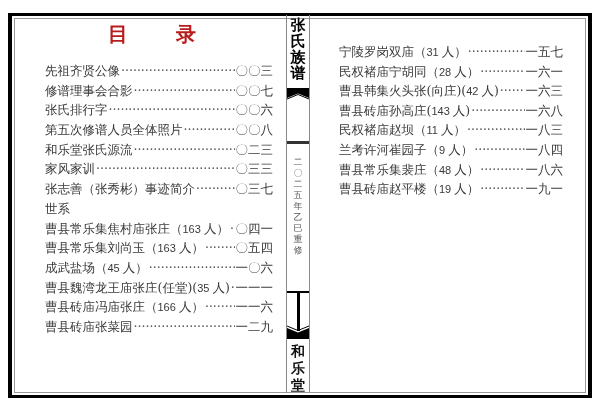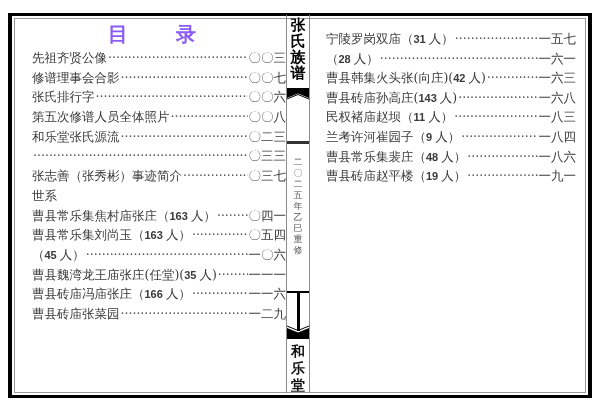--- a/index.html
+++ b/index.html
@@ -10,30 +10,30 @@
   .frame-outer { position: absolute; left: 8px; top: 13px; width: 584px; height: 385px;
                  border-left: 4px solid #000; border-top: 3px solid #000;
                  border-right: 4px solid #000; border-bottom: 3px solid #000;
                  box-sizing: border-box; }
   .frame-inner { position: absolute; left: 2px; top: 2px; right: 2px; bottom: 2px;
                  border: 1px solid #9a9a9a; box-sizing: border-box; }
 
   
   .page-left { position: absolute; left: 22px; top: 20px; width: 264px; height: 370px; }
   .toc-title { text-align: center; font-size: 20px; font-weight: bold; letter-spacing: 14px;
-               color: #8b5cf6; height: 28px; line-height: 28px; margin-left: 10px; }
-  .toc-list { list-style: none; margin: 0; padding: 0 0 0 10px; }
+               color: #b91c1c; height: 28px; line-height: 28px; margin-left: 10px; }
+  .toc-list { list-style: none; margin: 13px; padding: 0 0 0 10px; }
   .toc-row { display: flex; align-items: baseline; height: 19.7px; line-height: 19.7px;
              font-size: 12.5px; white-space: nowrap; }
   .toc-row .t { flex: 0 0 auto; }
   .toc-row .d { flex: 1 1 auto; overflow: hidden; color: #555; letter-spacing: 0px;
                 margin: 0 1px; }
   .toc-row .d::before { content: "······································································"; }
   .toc-row .p { flex: 0 0 auto; font-family: Liberation Serif, serif; }
-  .num { font-family: "Liberation Sans", "DejaVu Sans", sans-serif; font-weight: bold; font-size: 11px; }
+  .num { font-family: "Liberation Sans", "DejaVu Sans", sans-serif; font-weight: normal; font-size: 11px; }
 
   
   .spine { position: absolute; left: 286px; top: 15px; width: 24px; height: 378px;
            border-left: 1px solid #8a8a8a; border-right: 1px solid #8a8a8a; box-sizing: border-box; }
   .spine-title { position: absolute; top: 2px; left: 0; width: 22px; text-align: center;
                  font-size: 15px; font-weight: bold; line-height: 16px; color: #000;
                  font-family: "DejaVu Sans", sans-serif; }
   .spine-title span { display: block; }
   .spine-bar-top { position: absolute; top: 73px; left: 0; width: 22px; height: 12px; }
   .spine-rule1 { position: absolute; top: 126px; left: 0; width: 22px; height: 3px; background: #333; }
@@ -81,20 +81,21 @@
         <span class="t">第五次修谱人员全体照片</span>
         <span class="d"></span>
         <span class="p">〇〇八</span>
       </li>
       <li class="toc-row">
         <span class="t">和乐堂张氏源流</span>
         <span class="d"></span>
         <span class="p">〇二三</span>
       </li>
       <li class="toc-row">
+        <span class="t">家风家训</span>
         <span class="d"></span>
         <span class="p">〇三三</span>
       </li>
       <li class="toc-row">
         <span class="t">张志善（张秀彬）事迹简介</span>
         <span class="d"></span>
         <span class="p">〇三七</span>
       </li>
       <li class="toc-row">
         <span class="t">世系</span>
@@ -105,20 +106,21 @@
         <span class="d"></span>
         <span class="p">〇四一</span>
       </li>
       <li class="toc-row">
         <span class="t">曹县常乐集刘尚玉</span>
         <span>（<span class="num">163 </span>人）</span>
         <span class="d"></span>
         <span class="p">〇五四</span>
       </li>
       <li class="toc-row">
+        <span class="t">成武盐场</span>
         <span>（<span class="num">45 </span>人）</span>
         <span class="d"></span>
         <span class="p">一〇六</span>
       </li>
       <li class="toc-row">
         <span class="t">曹县魏湾龙王庙张庄(任堂)</span>
         <span>(<span class="num">35 </span>人)</span>
         <span class="d"></span>
         <span class="p">一一一</span>
       </li>
@@ -175,20 +177,21 @@
 
 <div class="page-right">
   <ul class="toc-list" id="right-list">
       <li class="toc-row">
         <span class="t">宁陵罗岗双庙</span>
         <span>（<span class="num">31 </span>人）</span>
         <span class="d"></span>
         <span class="p">一五七</span>
       </li>
       <li class="toc-row">
+        <span class="t">民权褚庙宁胡同</span>
         <span>（<span class="num">28 </span>人）</span>
         <span class="d"></span>
         <span class="p">一六一</span>
       </li>
       <li class="toc-row">
         <span class="t">曹县韩集火头张(向庄)</span>
         <span>(<span class="num">42 </span>人)</span>
         <span class="d"></span>
         <span class="p">一六三</span>
       </li>

